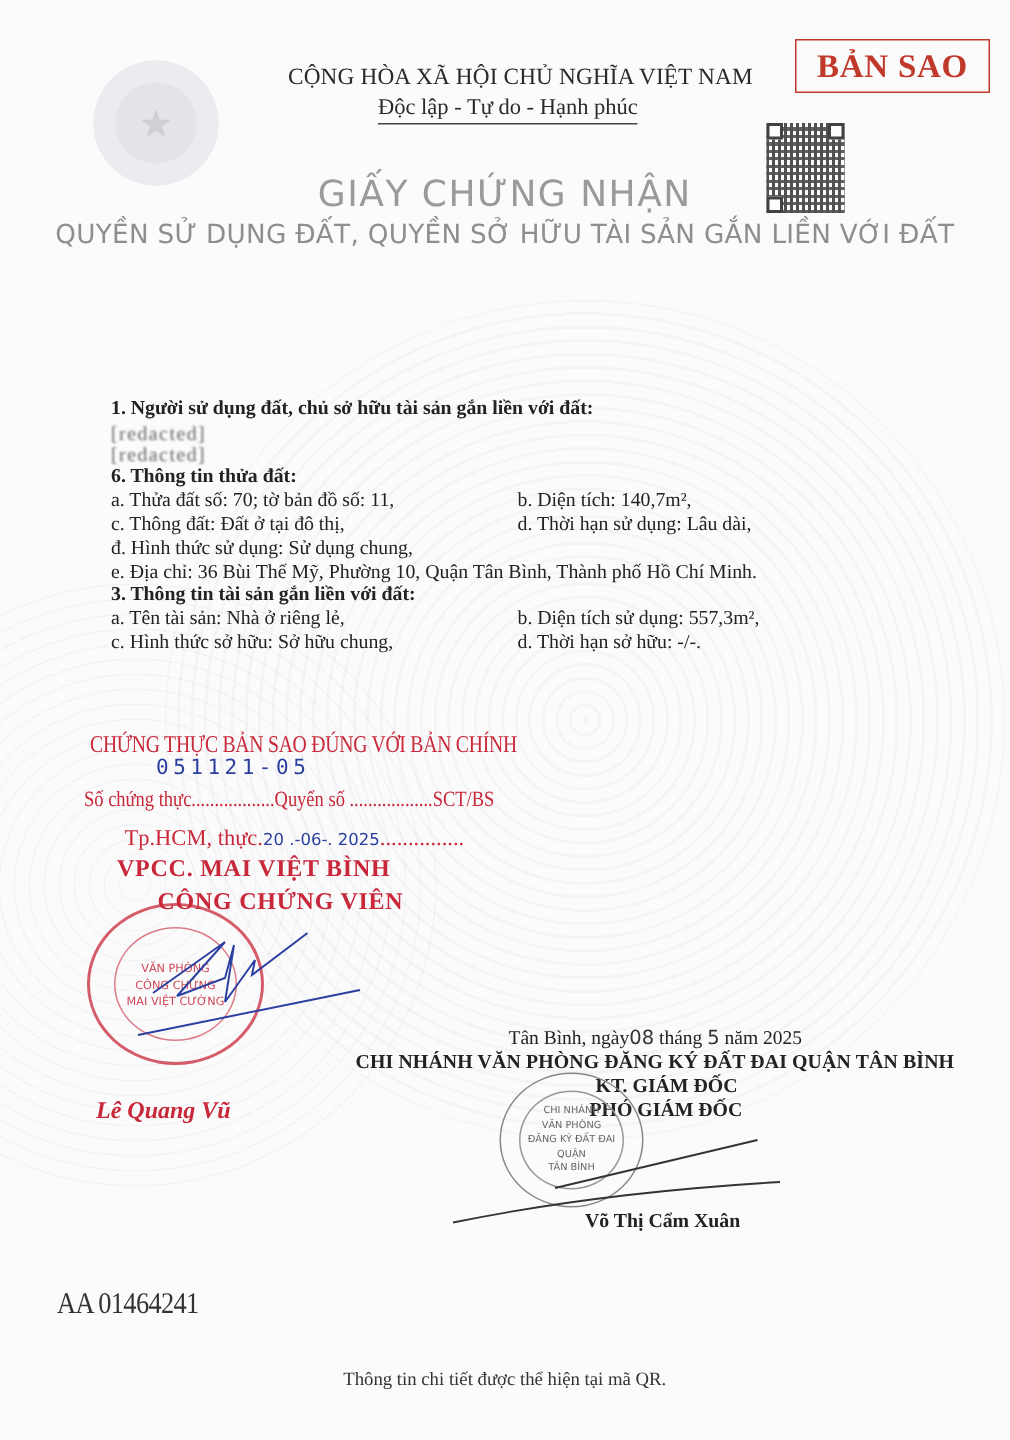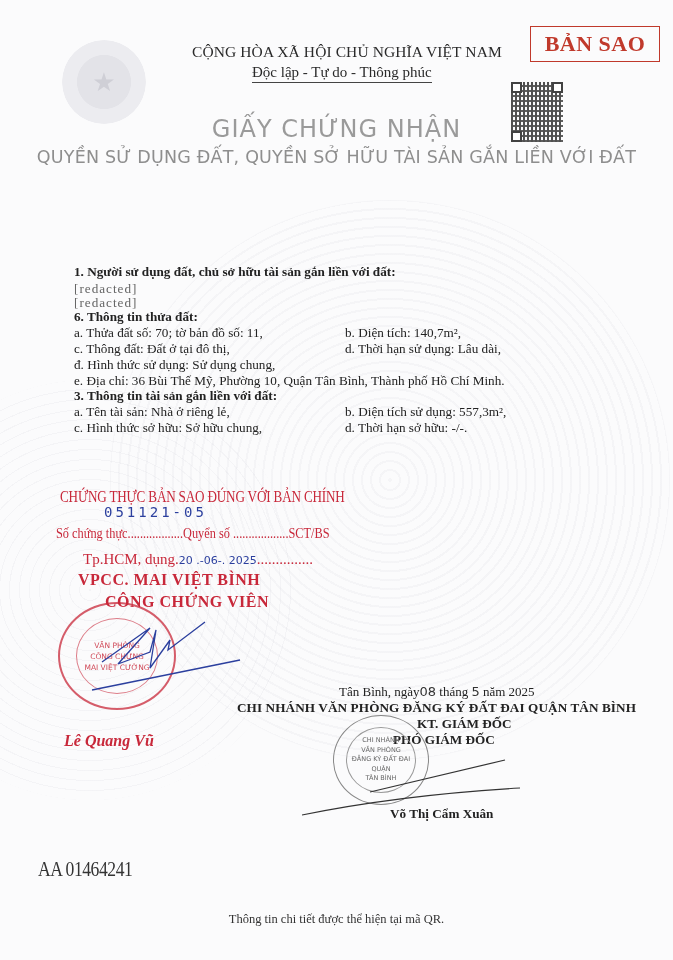--- a/index.html
+++ b/index.html
@@ -80,21 +80,21 @@
     display: flex; flex-direction: column; align-items: center; justify-content: center;
     font-family: "DejaVu Sans", sans-serif; font-size: 7.5px; color: rgba(200,40,58,0.85); line-height: 11px; text-align: center;
   }
   .notary-name {
     left: 64px; top: 732px; font-size: 16px; font-style: italic; font-weight: bold; color: #c8283a;
   }
   .sign-svg { left: 0; top: 0; width: 673px; height: 960px; pointer-events: none; }
   .sig-date { left: 310px; top: 684px; font-size: 13px; color: #222; margin-left: 29px; }
   .sig-date .hand { font-family: "DejaVu Sans", sans-serif; font-size: 13px; color: #333; }
   .org { left: 237px; top: 700px; font-size: 13.2px; font-weight: bold; color: #222; letter-spacing: 0.1px; }
-  .kt { left: 397px; top: 716px; font-size: 13.2px; font-weight: bold; color: #222; margin-left: 20px; }
+  .kt { left: 397px; top: 716px; font-size: 13.2px; font-weight: bold; color: #222; }
   .pgd { left: 393px; top: 732px; font-size: 13.2px; font-weight: bold; color: #222; }
   .seal-gray {
     left: 333px; top: 715px; width: 94px; height: 88px; border-radius: 50%;
     border: 1.5px solid #888;
   }
   .seal-gray .inner {
     position: absolute; left: 12px; top: 11px; right: 12px; bottom: 11px; border-radius: 50%;
     border: 1px solid #999;
     display: flex; flex-direction: column; align-items: center; justify-content: center;
     font-family: "DejaVu Sans", sans-serif; font-size: 6.5px; color: #666; line-height: 9.5px; text-align: center;
@@ -104,21 +104,21 @@
   .footer { left: 0; width: 673px; top: 912px; text-align: center; font-size: 12.5px; color: #333; }
 </style>
 </head>
 <body>
 
 <div class="watermark"></div>
 <div class="watermark2"></div>
 
 <div class="abs emblem">★</div>
 <div class="abs nation">CỘNG HÒA XÃ HỘI CHỦ NGHĨA VIỆT NAM</div>
-<div class="abs motto">Độc lập - Tự do - Thông phúc</div>
+<div class="abs motto">Độc lập - Tự do - Hạnh phúc</div>
 <div class="abs stamp-copy">BẢN SAO</div>
 <div class="abs qr">
   <span class="fp" style="left:0;top:0"></span>
   <span class="fp" style="right:0;top:0"></span>
   <span class="fp" style="left:0;bottom:0"></span>
 </div>
 
 <div class="abs title1">GIẤY CHỨNG NHẬN</div>
 <div class="abs title2">QUYỀN SỬ DỤNG ĐẤT, QUYỀN SỞ HỮU TÀI SẢN GẮN LIỀN VỚI ĐẤT</div>
 
@@ -136,21 +136,21 @@
 
 <div class="abs body-text bold" style="left:74px; top:388px;">3. Thông tin tài sản gắn liền với đất:</div>
 <div class="abs body-text" style="left:74px; top:404px;">a. Tên tài sản: Nhà ở riêng lẻ,</div>
 <div class="abs body-text" style="left:345px; top:404px;">b. Diện tích sử dụng: 557,3m²,</div>
 <div class="abs body-text" style="left:74px; top:420px;">c. Hình thức sở hữu: Sở hữu chung,</div>
 <div class="abs body-text" style="left:345px; top:420px;">d. Thời hạn sở hữu: -/-.</div>
 
 <div class="abs cert1">CHỨNG THỰC BẢN SAO ĐÚNG VỚI BẢN CHÍNH</div>
 <div class="abs cert-num">051121-05</div>
 <div class="abs cert2">Số chứng thực..................Quyển số ..................SCT/BS</div>
-<div class="abs cert3"><span>Tp.HCM, dụng.</span><span class="hand">20 .-06-. 2025</span><span>...............</span></div>
+<div class="abs cert3"><span>Tp.HCM, thực.</span><span class="hand">20 .-06-. 2025</span><span>...............</span></div>
 <div class="abs cert4">VPCC. MAI VIỆT BÌNH</div>
 <div class="abs cert5">CÔNG CHỨNG VIÊN</div>
 <div class="abs seal-red">
   <div class="inner">
     <span>VĂN PHÒNG</span>
     <span>CÔNG CHỨNG</span>
     <span>MAI VIỆT CƯỜNG</span>
   </div>
 </div>
 <div class="abs notary-name">Lê Quang Vũ</div>

